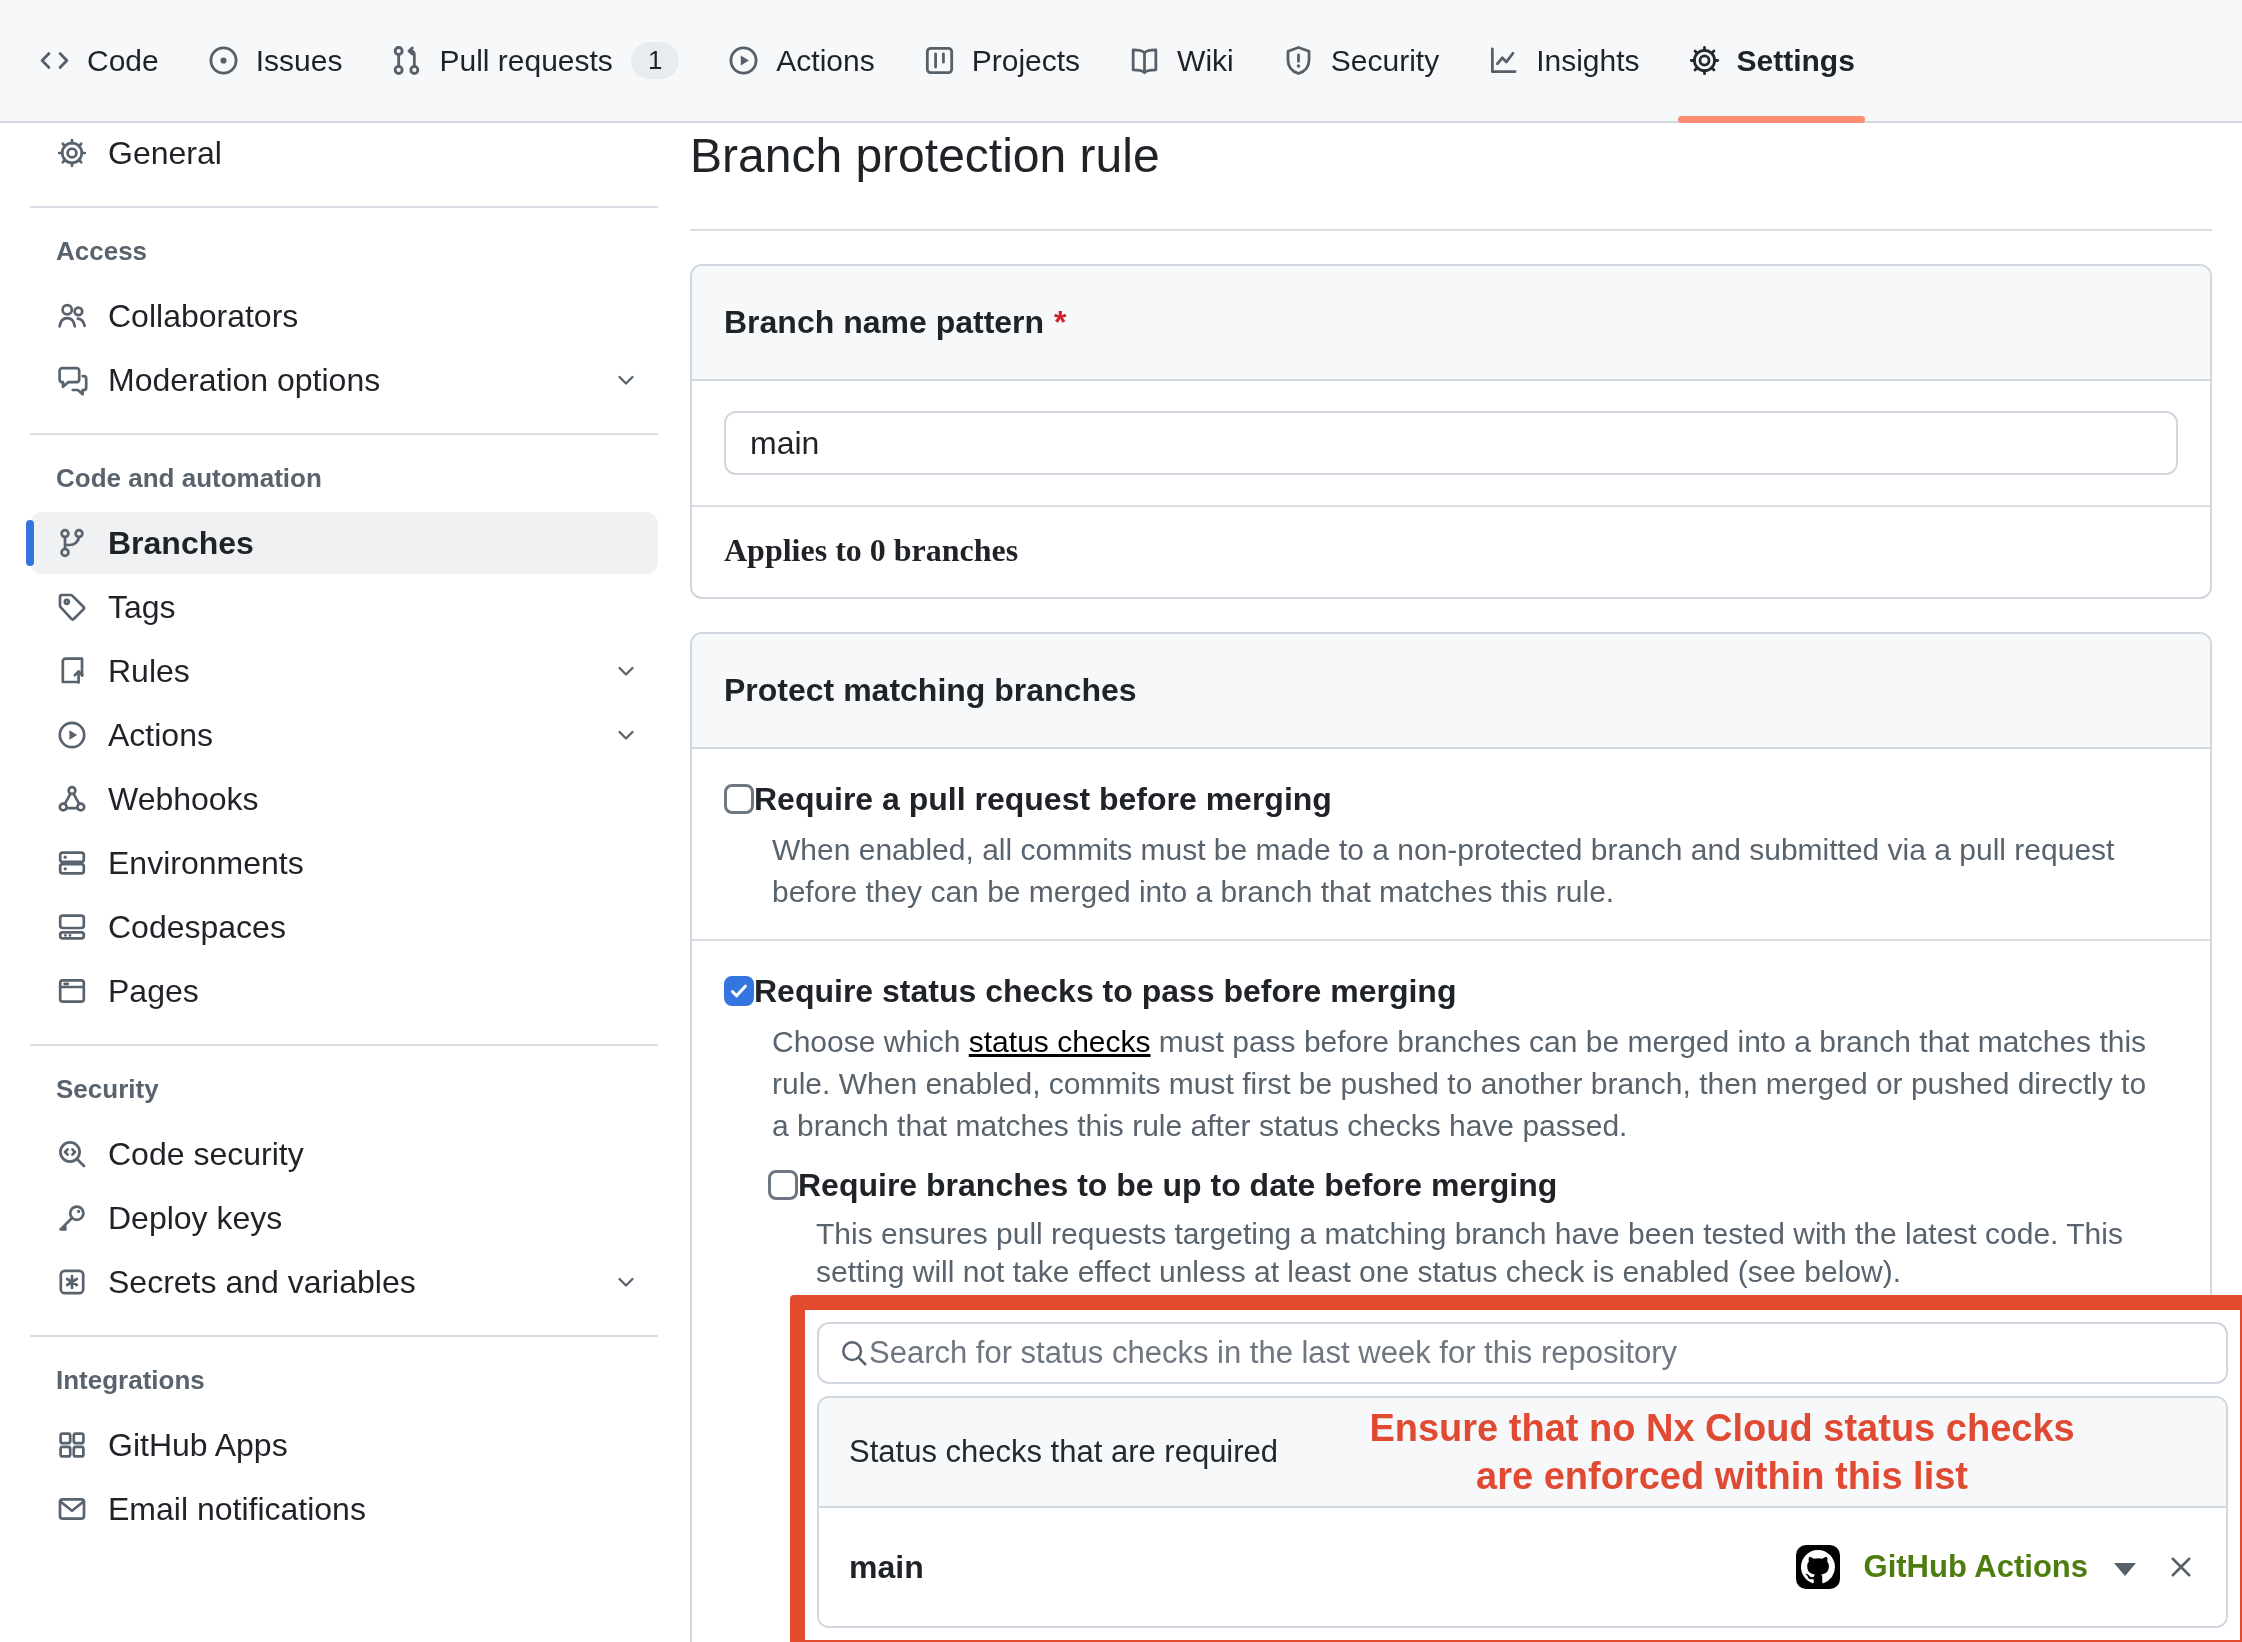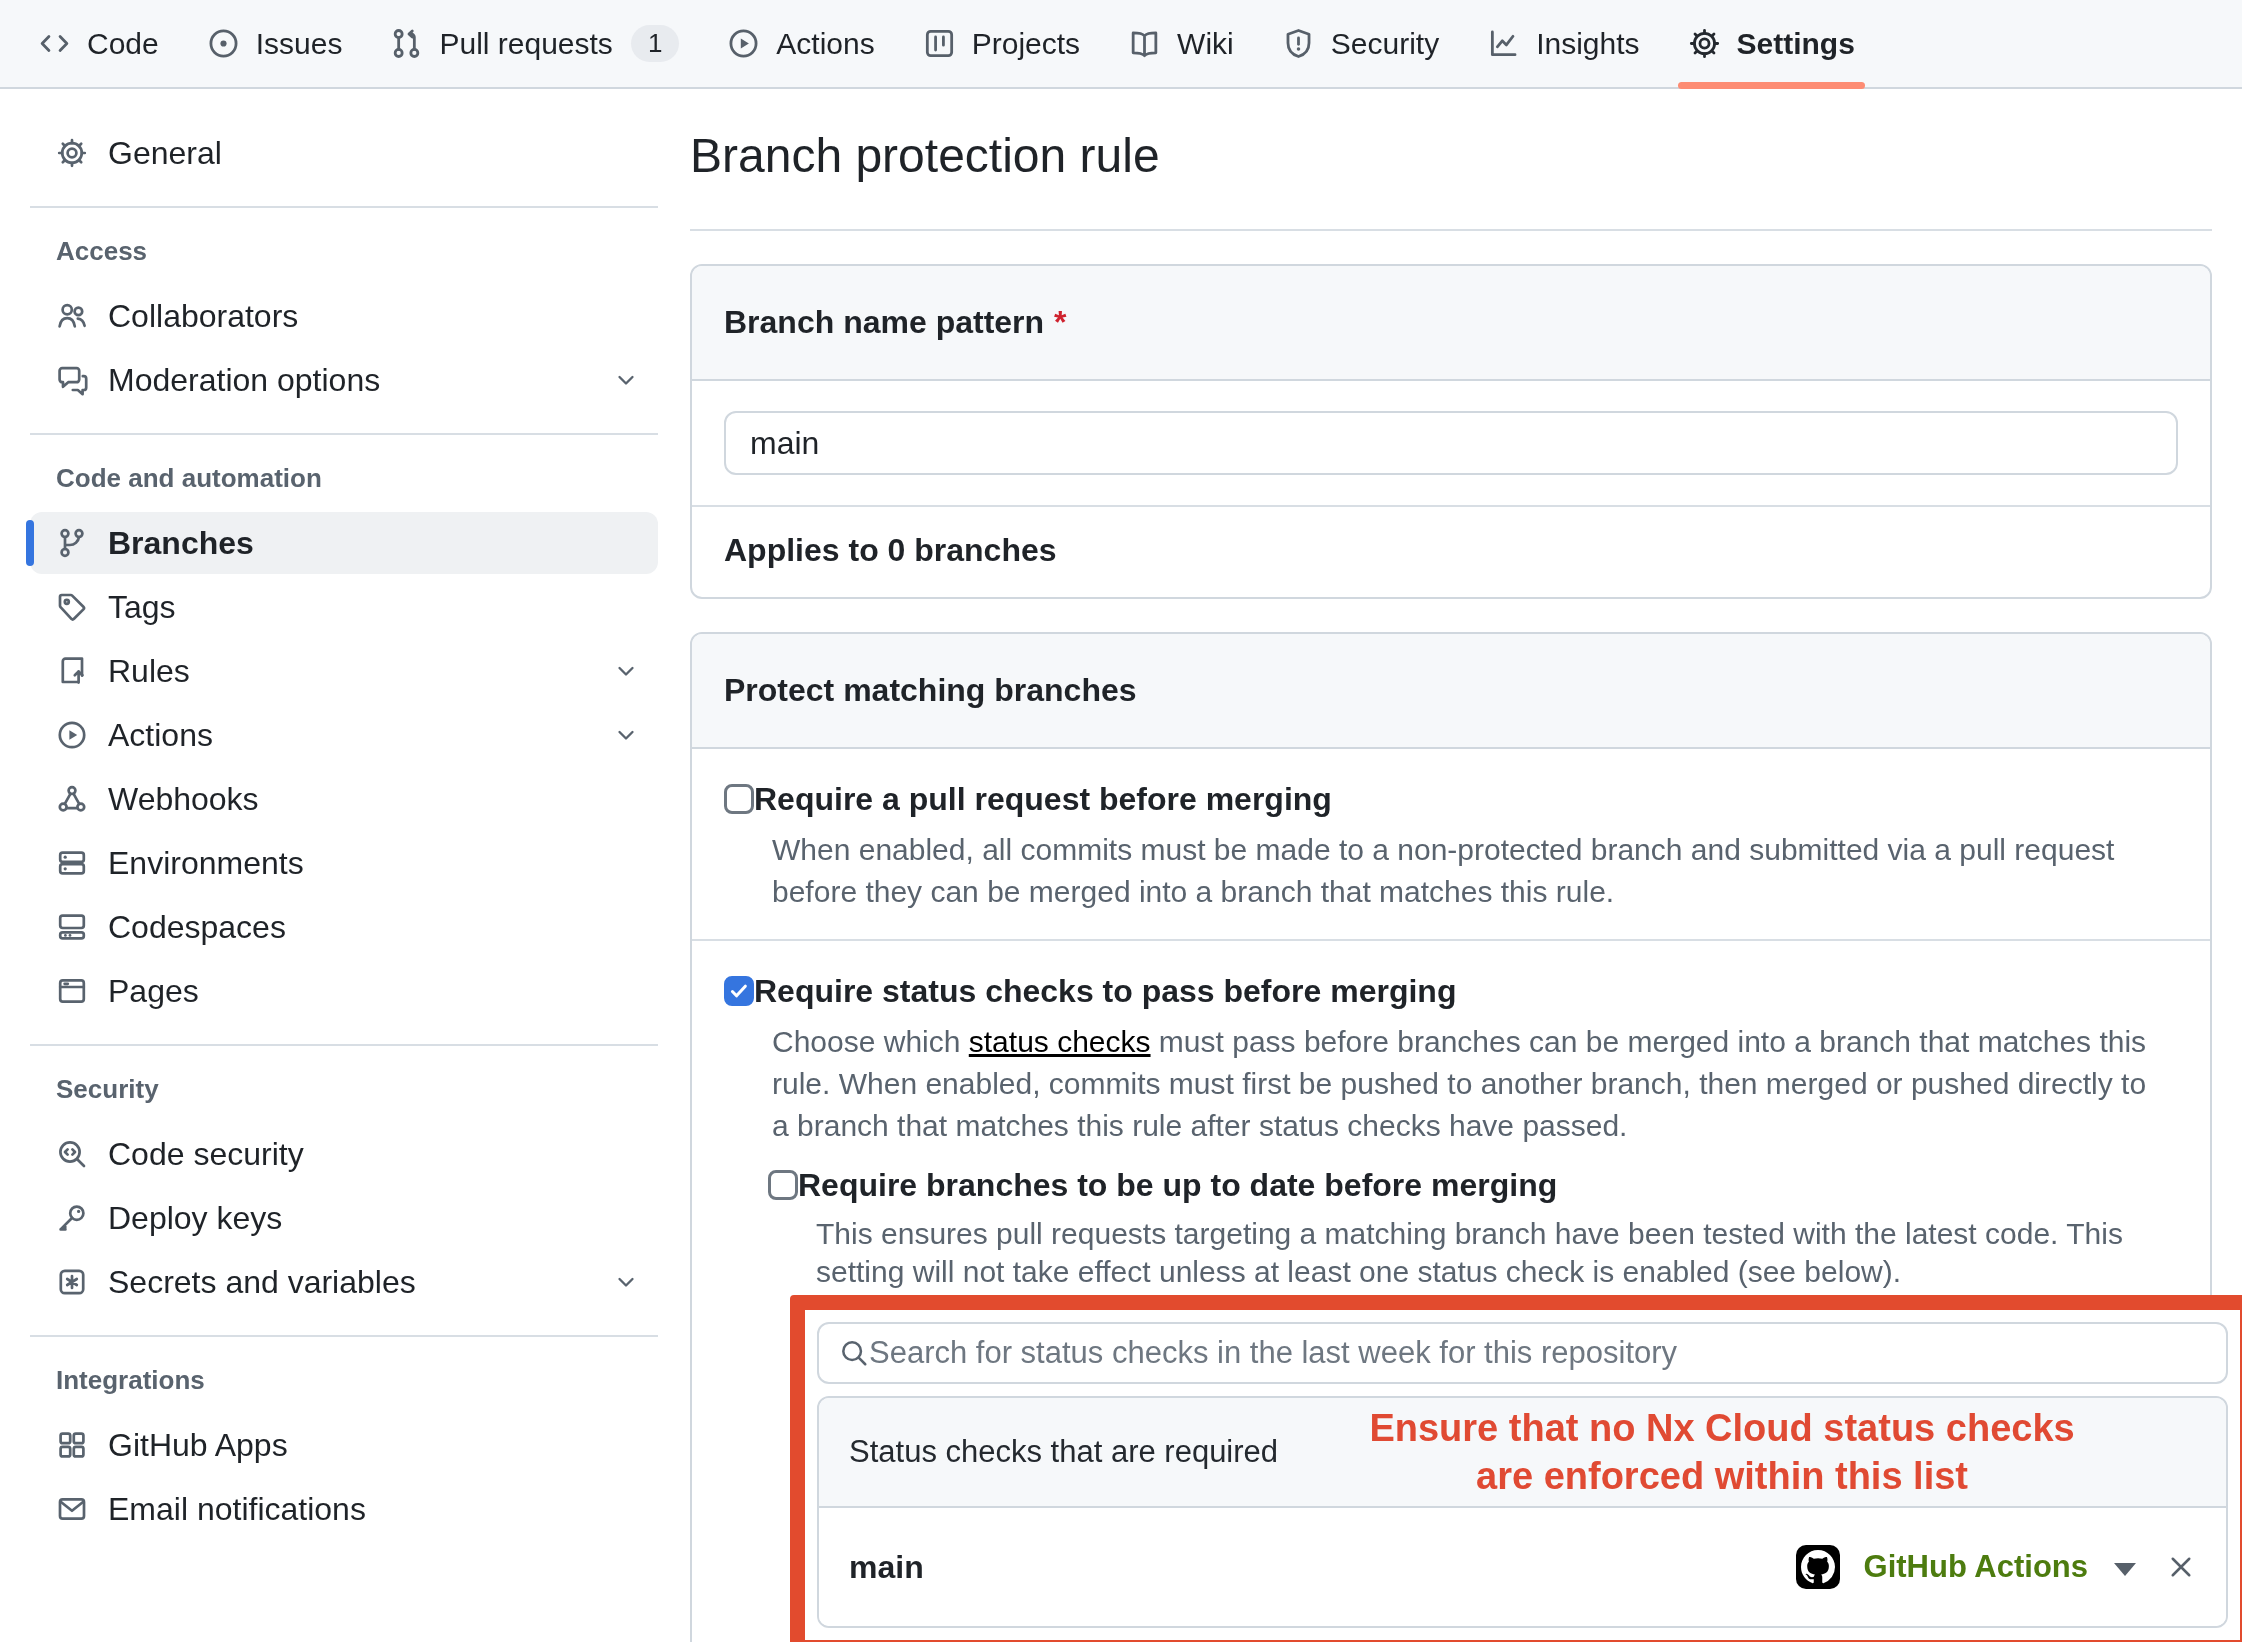--- a/index.html
+++ b/index.html
@@ -1,20 +1,20 @@
 <!DOCTYPE html>
 <html><head>
 <meta charset="utf-8">
 <style>
   * { margin:0; padding:0; box-sizing:border-box; }
   html,body { width:2242px; height:1642px; overflow:hidden; background:#fff;
     font-family:"Liberation Sans", sans-serif; color:#1f2328; }
 
   
-  .topnav { position:absolute; left:0; top:0; width:2242px; height:89px;
+  .topnav { position:absolute; left:0; top:0; width:2242px; height:123px;
     background:#f6f8fa; border-bottom:2px solid #d0d7de;
     display:flex; align-items:stretch; padding:0 14px; }
   .tab { position:relative; display:flex; align-items:center; gap:16px;
     padding:0 24px; font-size:30px; color:#1f2328; cursor:pointer; }
   .tab .ic { width:33px; height:33px; color:#57606a; flex:none; }
   .tab.active { font-weight:700; }
   .tab.active .ic { color:#24292f; }
   .tab.active::after { content:""; position:absolute; left:14px; right:14px;
     bottom:-2px; height:7px; border-radius:7px; background:#fd8c73; }
   .counter { background:#e8ebef; border-radius:24px; font-size:26px;
@@ -42,21 +42,21 @@
   .card { border:2px solid #d0d7de; border-radius:12px; margin-top:33px;
     background:#fff; }
   .card-header { background:#f6f8fa; border-bottom:2px solid #d0d7de;
     border-radius:10px 10px 0 0; padding:38px 32px; font-size:32px; font-weight:700; }
   .req { color:#cf222e; margin-left:10px; font-weight:700; }
   .card-body { padding:30px 32px; }
   .text-input { width:100%; height:64px; border:2px solid #d0d7de; border-radius:12px;
     font-size:32px; padding:0 24px; color:#1f2328; background:#fff;
     font-family:"Liberation Sans", sans-serif; }
   .applies-row { border-top:2px solid #d8dee4; padding:25px 32px 28px;
-    font-size:32px; font-weight:700; }
+    font-size:32px; font-weight:700;font-family:Liberation Serif, serif; }
 
   .rule-row { padding:30px 32px 26px; }
   .rule-row + .rule-row { border-top:2px solid #d8dee4; }
   .cb-line { display:flex; align-items:flex-start; }
   .checkbox { width:30px; height:30px; border:3px solid #6e7781; border-radius:8px;
     background:#fff; flex:none; margin-top:5px; }
   .checkbox.checked { background:#3575df; border-color:#3575df;
     display:flex; align-items:center; justify-content:center; }
   .checkbox.checked svg { width:22px; height:22px; }
   .cb-label { font-size:32px; font-weight:700; line-height:40px; }

